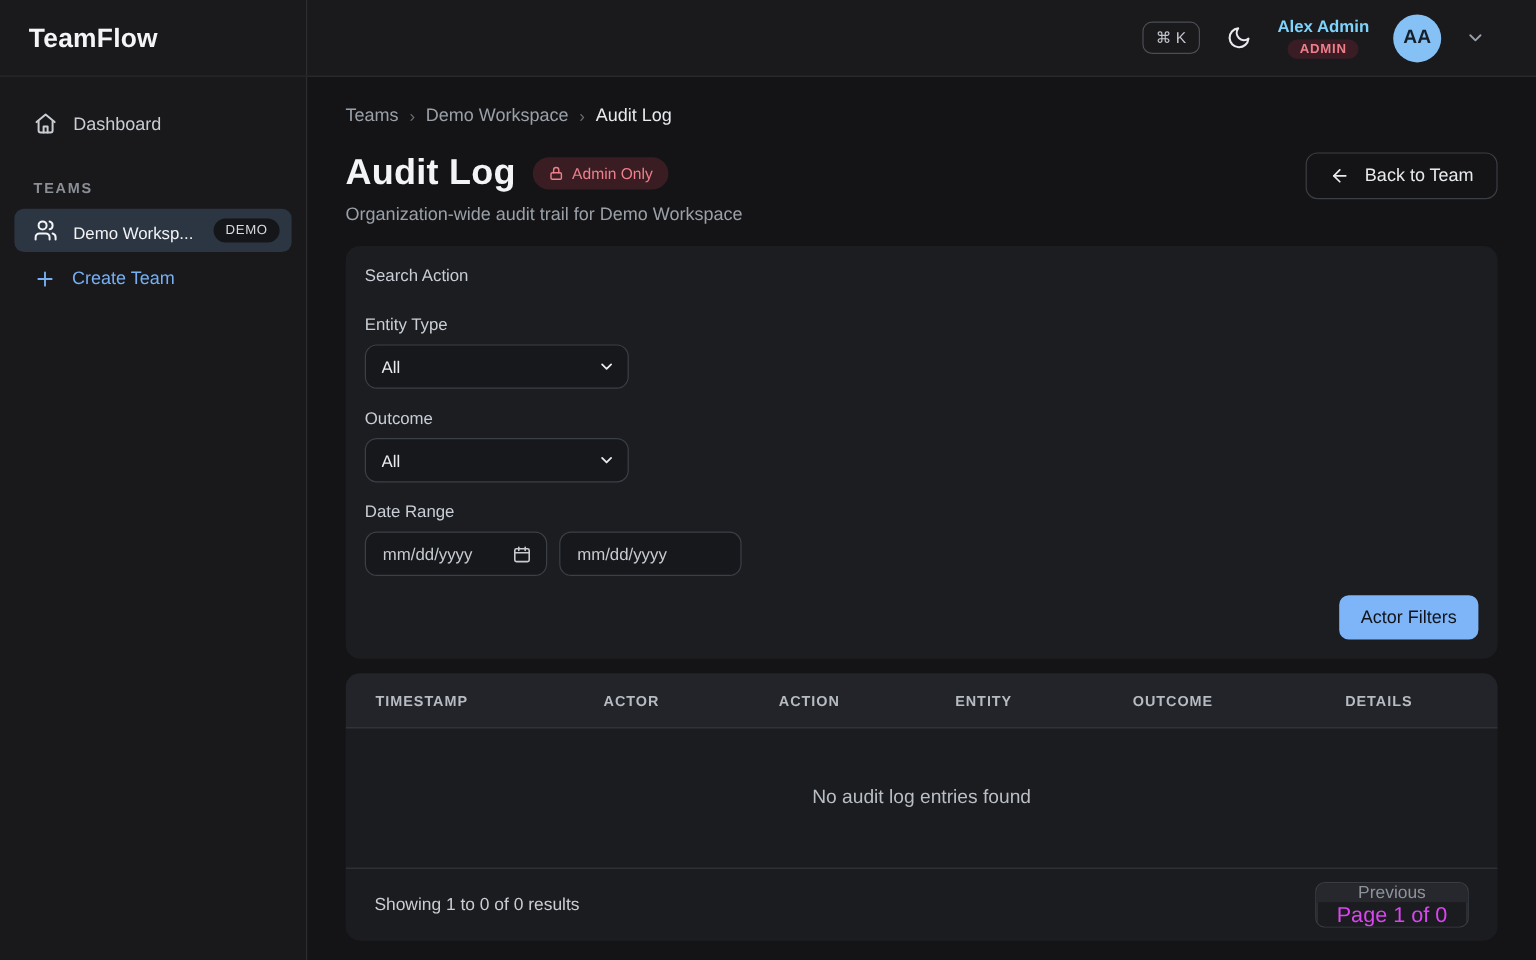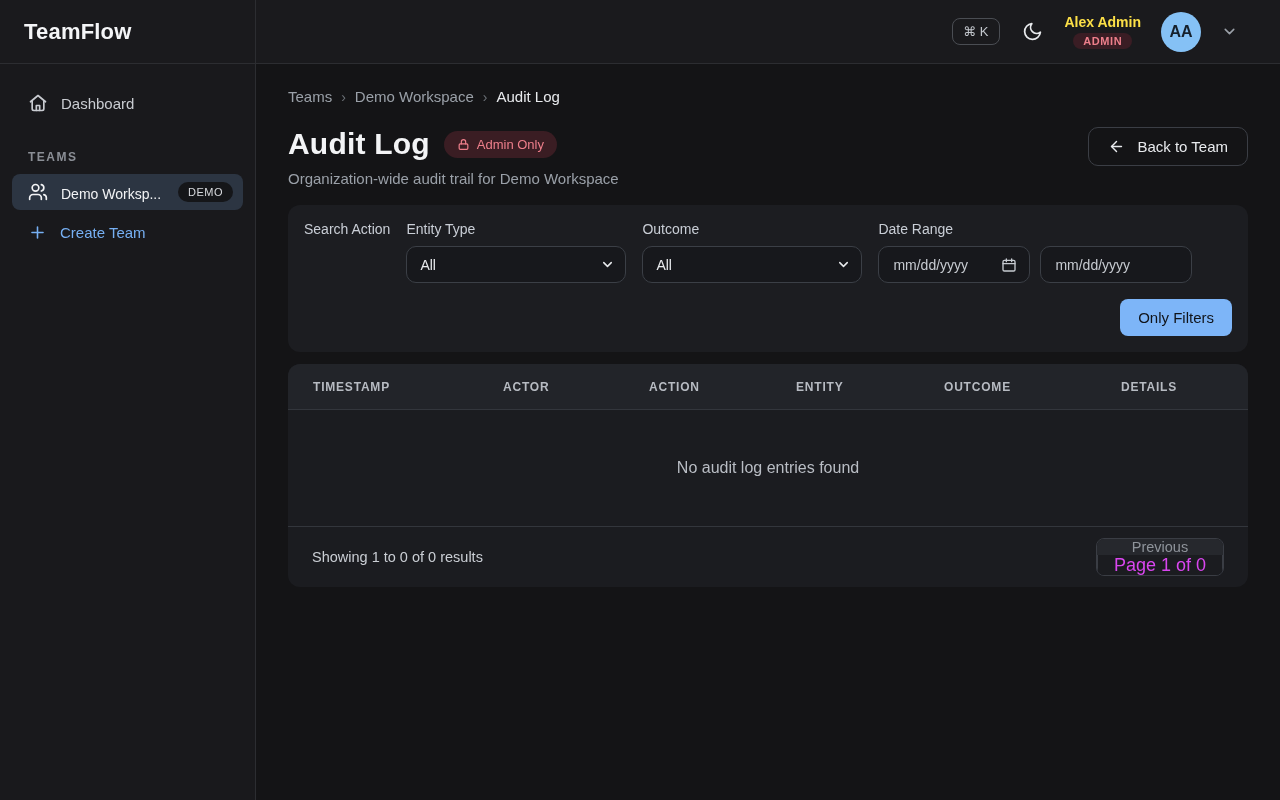--- a/index.html
+++ b/index.html
@@ -25,21 +25,21 @@
     flex: 1; display: flex; align-items: center; justify-content: flex-end;
     gap: 20px; padding-right: 42px;
   }
   .kbd-shortcut {
     border: 1px solid #4a4d53; border-radius: 8px; padding: 5px 10px;
     font-size: 13px; color: #c3c7cd; background: transparent; cursor: pointer;
     font-family: "Liberation Sans", sans-serif;
   }
   .icon-btn { background: none; border: none; color: #e8eaed; cursor: pointer; padding: 2px; }
   .user-block { display: flex; flex-direction: column; align-items: center; gap: 3px; }
-  .user-name { font-size: 14px; font-weight: bold; color: #fde047; }
+  .user-name { font-size: 14px; font-weight: bold; color: #7dd3fc; }
   .role-badge {
     background: #3a1d24; color: #ee7f8b; font-size: 11px; font-weight: bold;
     letter-spacing: 0.6px; padding: 2px 10px; border-radius: 999px;
   }
   .avatar {
     width: 40px; height: 40px; border-radius: 50%; background: #85c1f5;
     color: #16202b; font-size: 16px; font-weight: bold;
     display: flex; align-items: center; justify-content: center; cursor: pointer;
   }
   .chev { color: #9aa0a8; }
@@ -100,21 +100,21 @@
     border: 1px solid #3b3e45; border-radius: 10px; padding: 10px 19px;
     color: #e8eaed; font-size: 15px; cursor: pointer;
     font-family: "Liberation Sans", sans-serif;
   }
 
   
   .filter-card {
     margin-top: 18px; width: 960px; background: #1c1d21; border-radius: 12px;
     padding: 16px; position: relative;
   }
-  .filter-row { display: flex; gap: 16px; flex-wrap: nowrap; }
+  .filter-row { display: flex; gap: 16px; flex-wrap: nowrap; flex-direction: column; }
   .filter-group { flex: 0 0 auto; }
   .filter-label { font-size: 14px; color: #c9ced6; margin-bottom: 9px; }
   .text-input {
     width: 220px; height: 37px; background: #141519; border: 1px solid #3b3f46;
     border-radius: 10px; padding: 0 13px; color: #e8eaed; font-size: 14px;
     font-family: "Liberation Sans", sans-serif; outline: none;
   }
   .text-input::placeholder { color: #6f747c; }
   .select-wrap { position: relative; width: 220px; }
   .select {
@@ -321,21 +321,21 @@
                   </svg>
               </span>
             </div>
             <div class="datebox">
               <span>mm/dd/yyyy</span>
             </div>
           </div>
         </div>
       </div>
       <div class="apply-row">
-        <button class="apply-btn">Only Filters</button>
+        <button class="apply-btn">Actor Filters</button>
       </div>
     </section>
 
     <section class="table-card">
       <div class="thead">
         <div class="th th-1">Timestamp</div>
         <div class="th th-2">Actor</div>
         <div class="th th-3">Action</div>
         <div class="th th-4">Entity</div>
         <div class="th th-5">Outcome</div>

